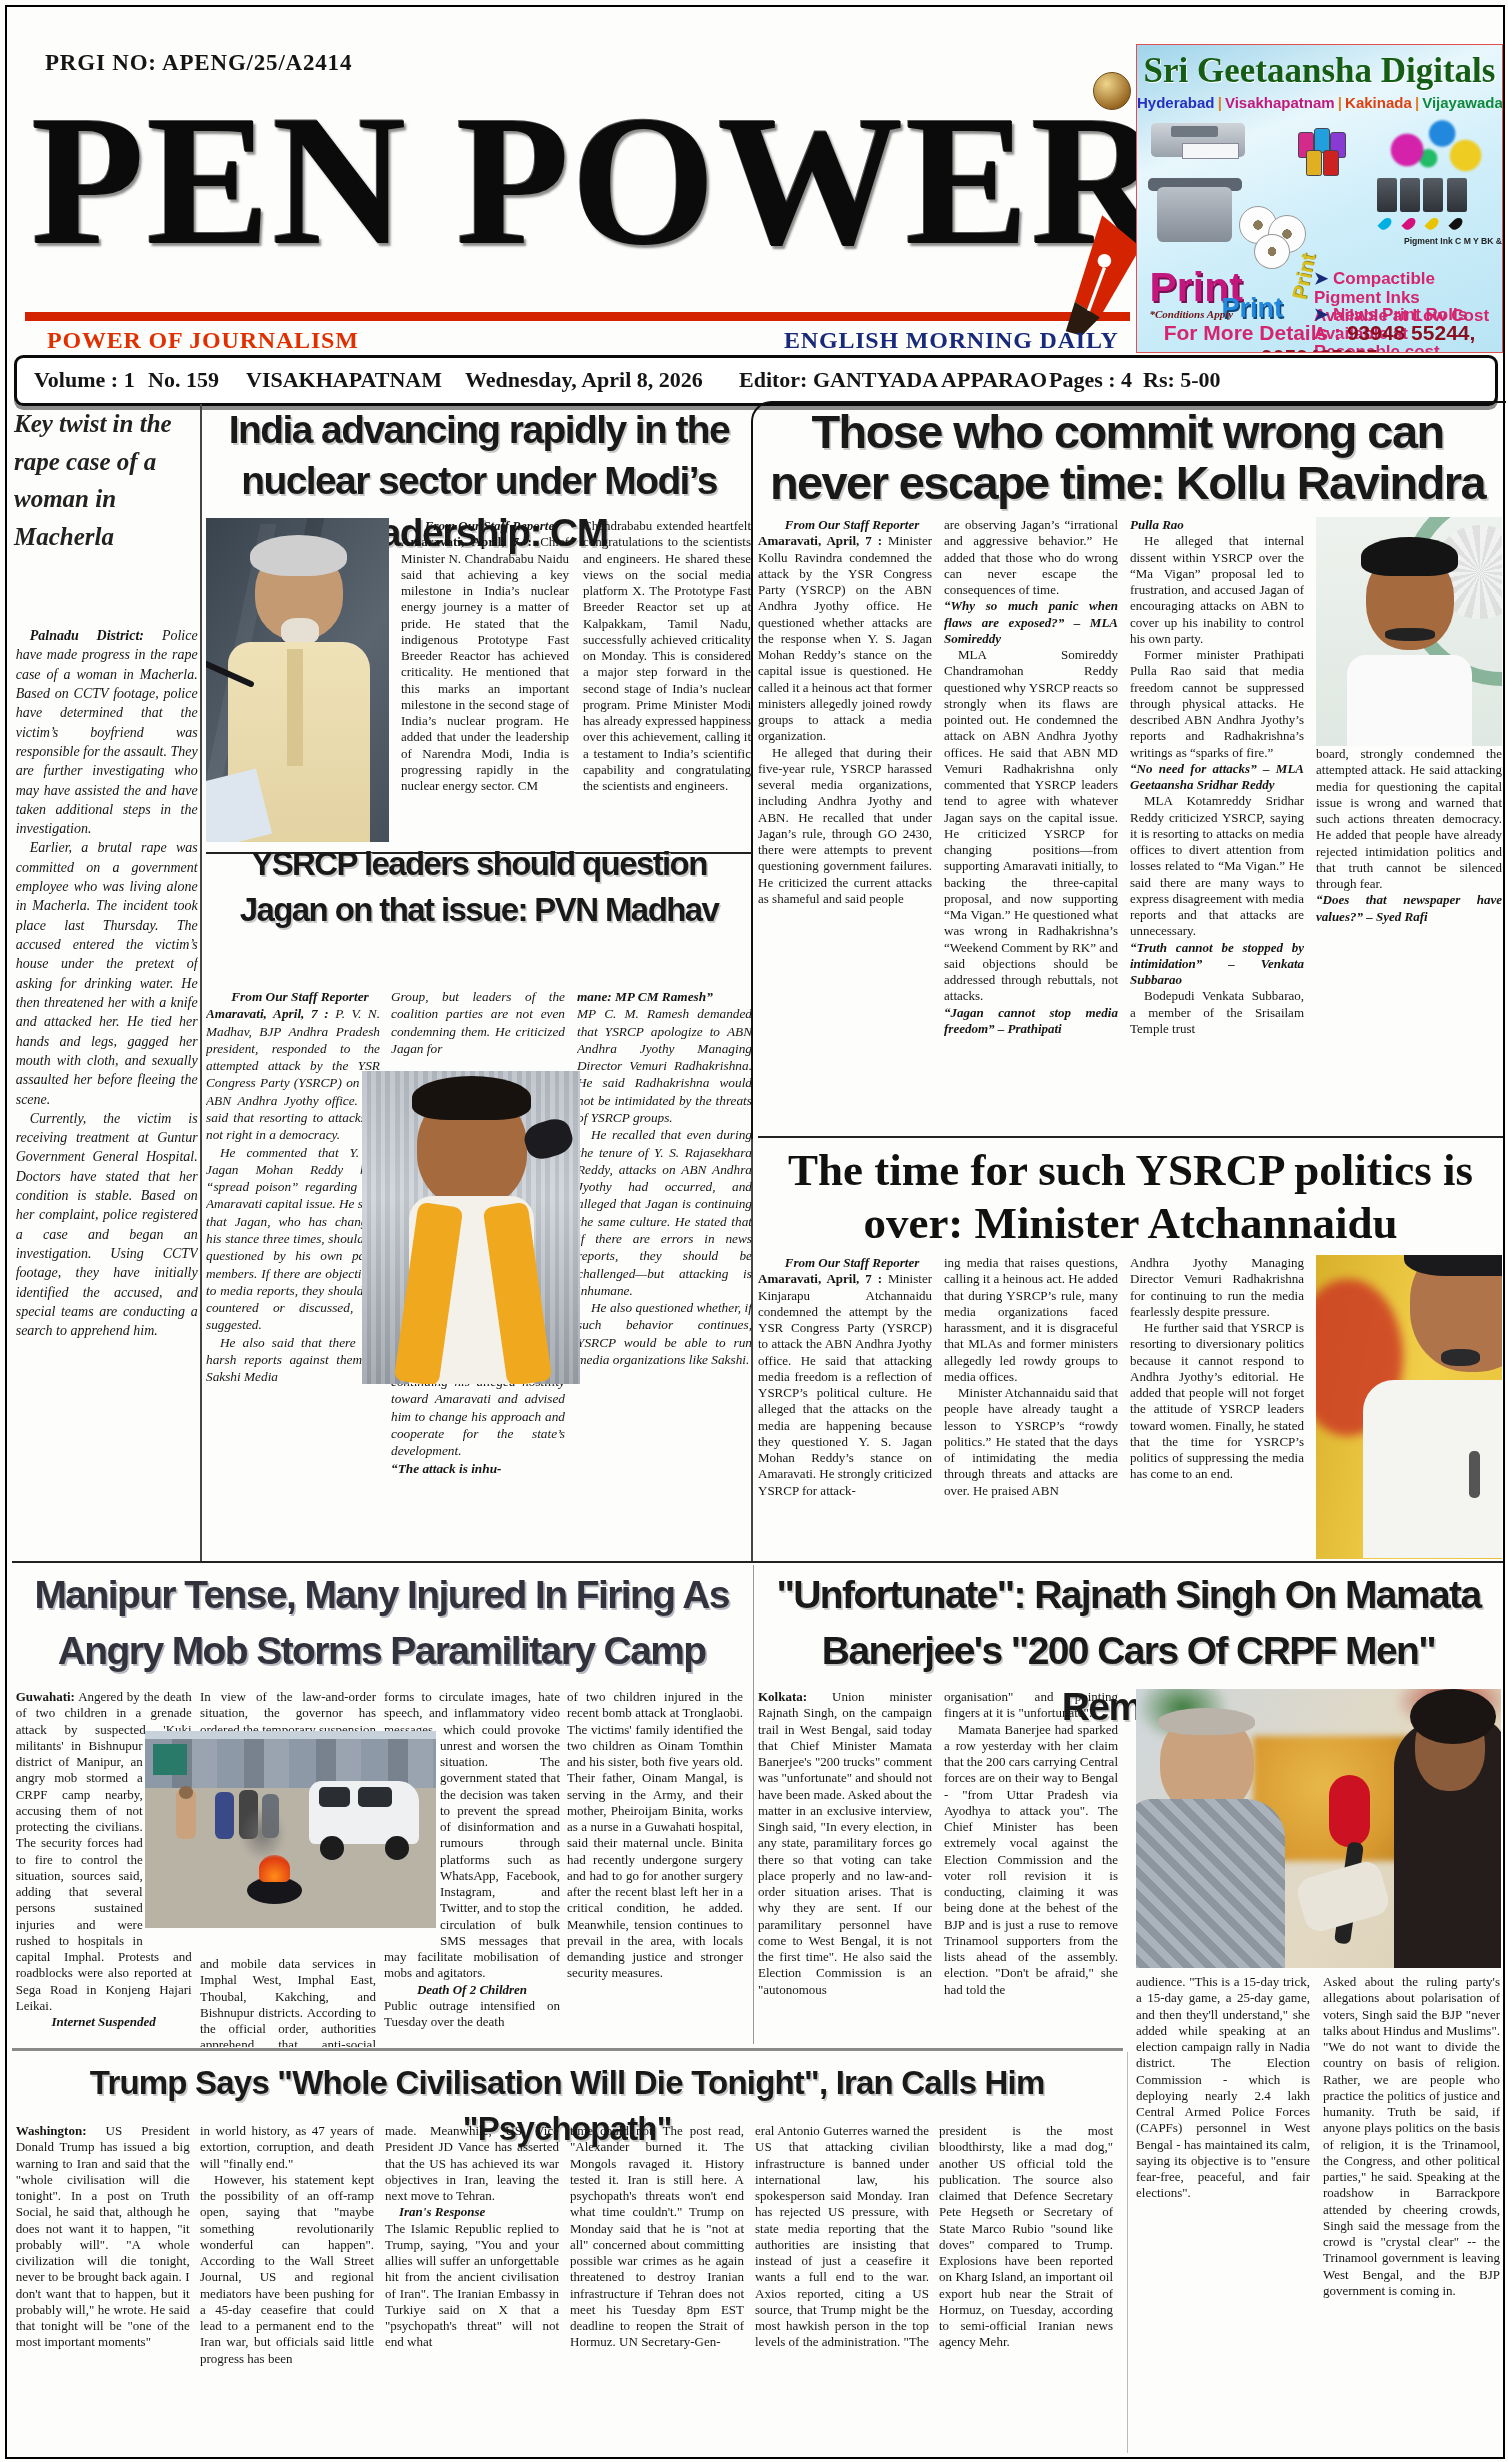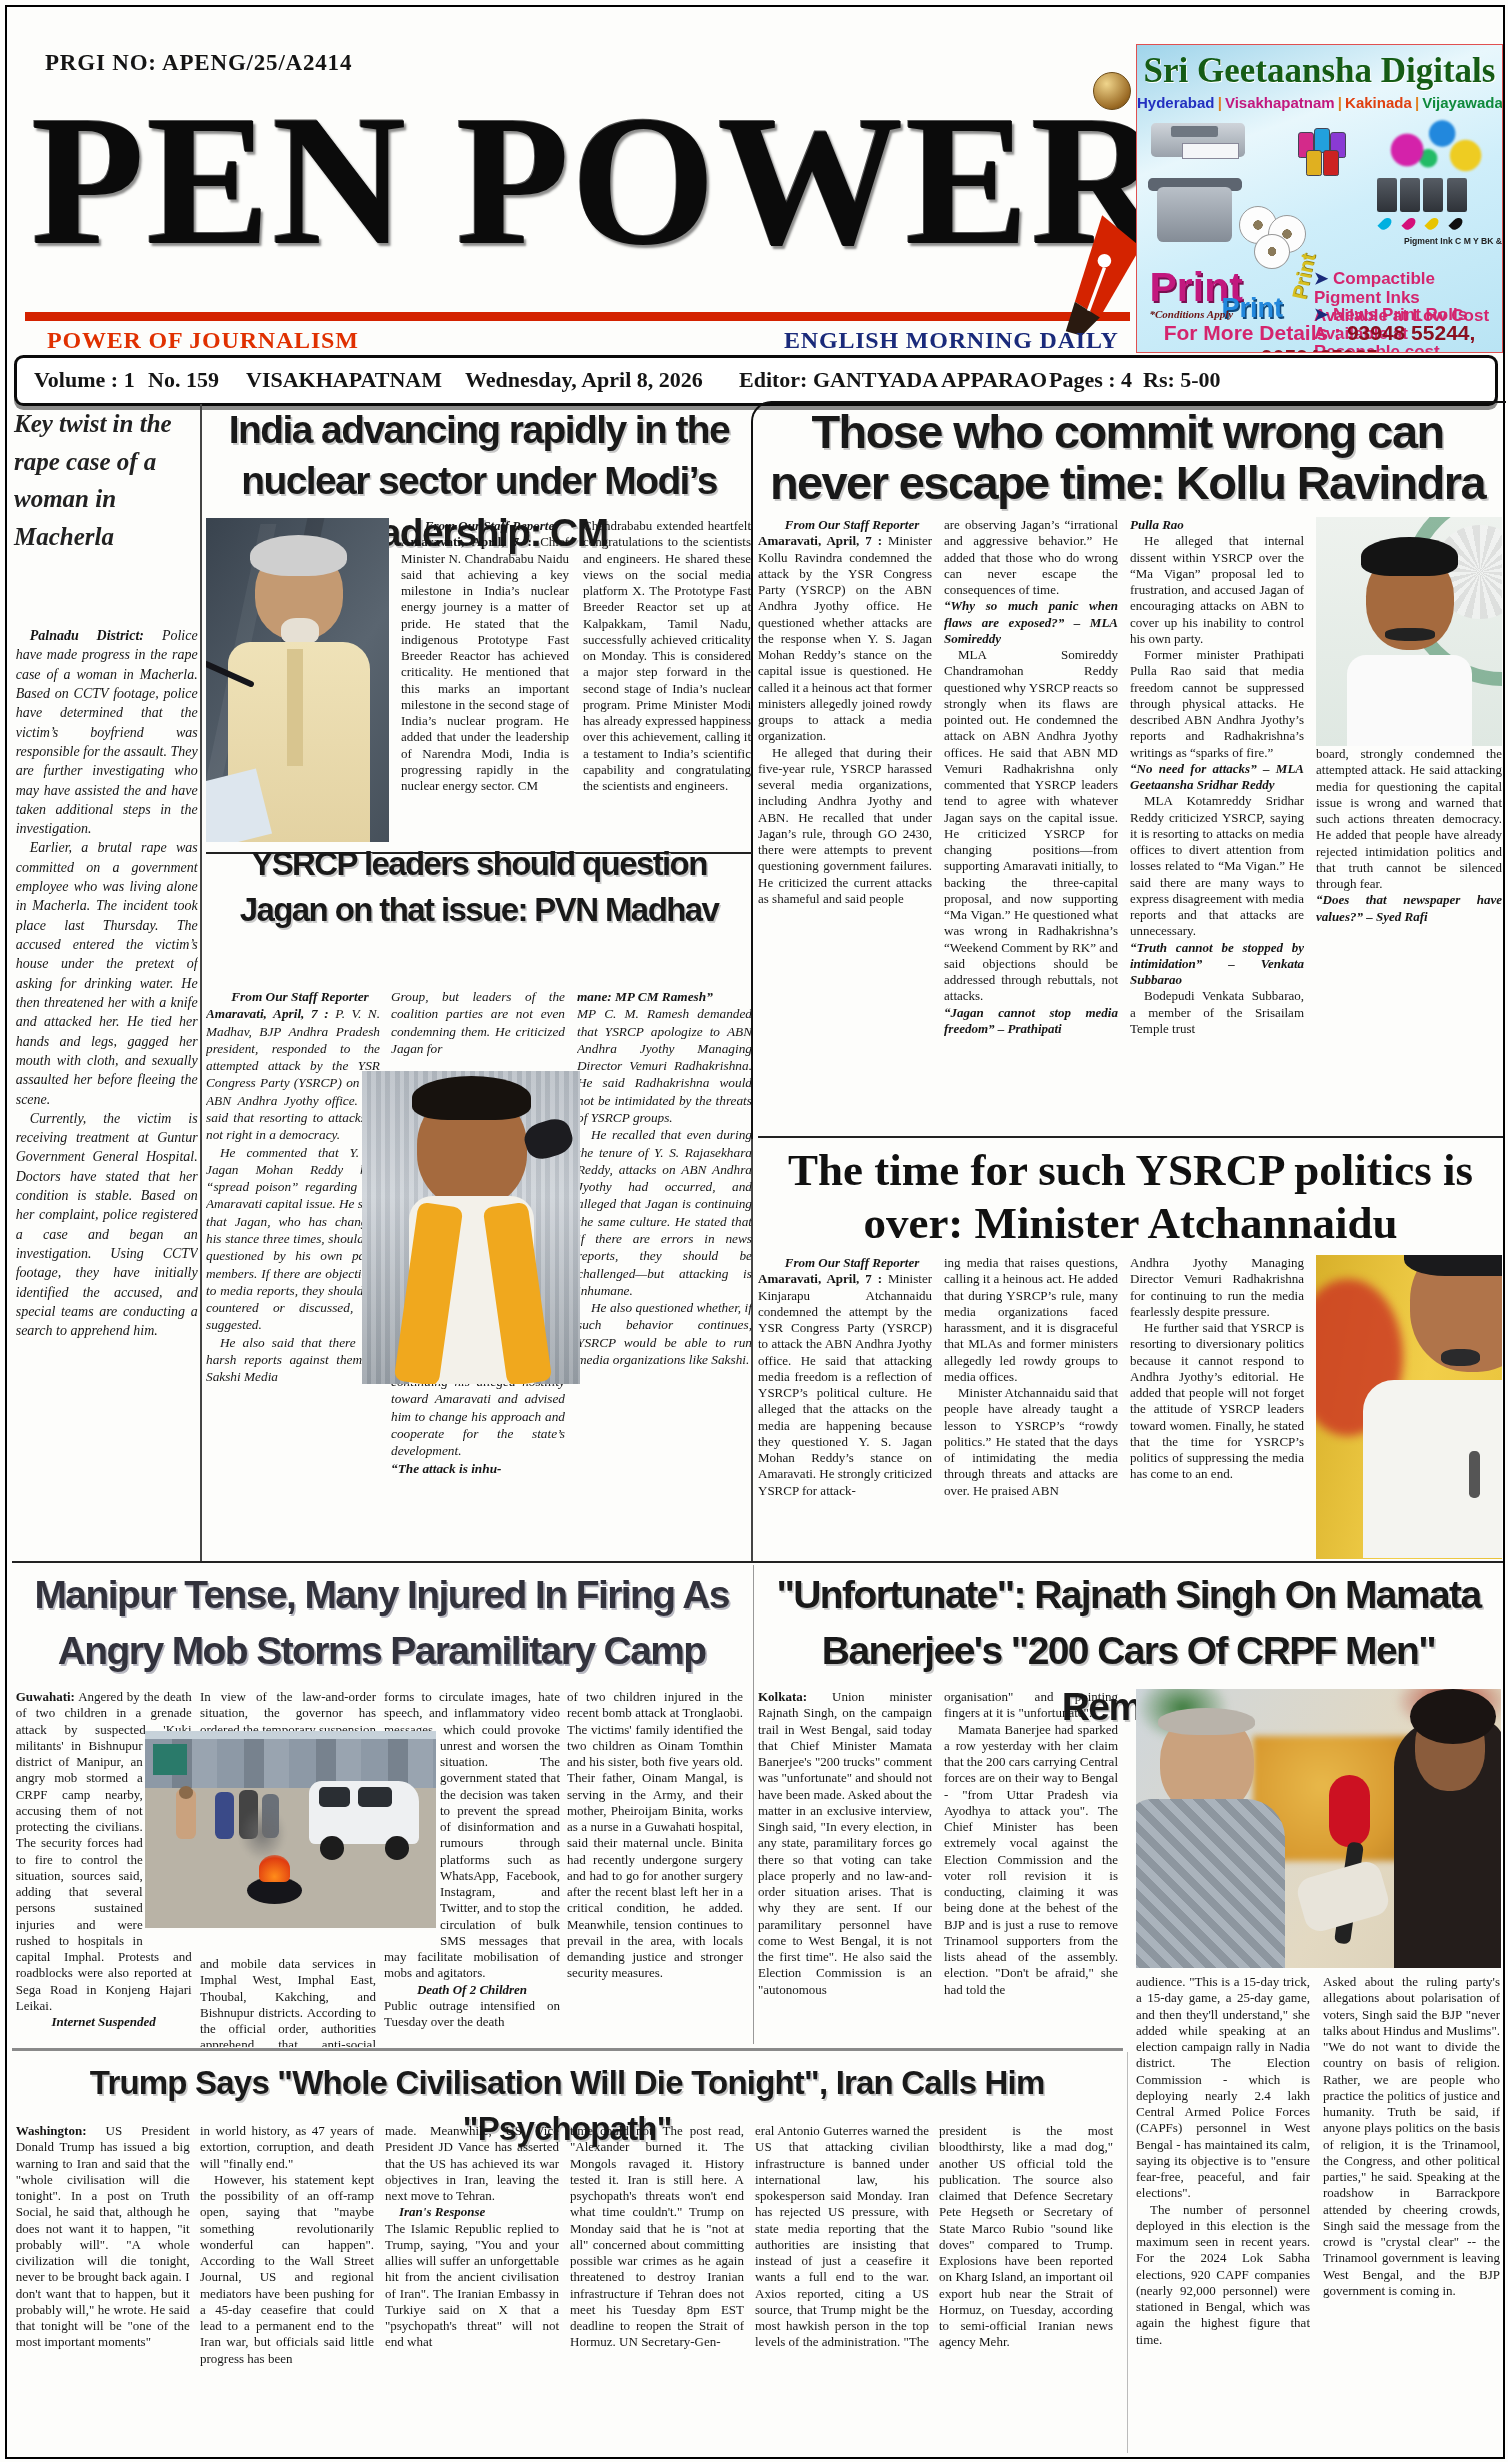--- a/index.html
+++ b/index.html
@@ -326,21 +326,20 @@
 
   <div class="col" style="left:758px;top:1689px;width:174px;height:348px;">
     <p class="ni"><b>Kolkata:</b> <span>Union minister Rajnath Singh, on the campaign trail in West Bengal, said today that Chief Minister Mamata Banerjee's "200 trucks" comment was "unfortunate" and should not have been made. Asked about the matter in an exclusive interview, Singh said, "In every election, in any state, paramilitary forces go there so that voting can take place properly and no law-and-order situation arises. That is why they are sent. If our paramilitary personnel have come to West Bengal, it is not the first time". He also said the Election Commission is an "autonomous</span></p>
   </div>
   <div class="col" style="left:944px;top:1689px;width:174px;height:348px;">
     <p class="ni">organisation" and pointing fingers at it is "unfortunate".</p>
     <p>Mamata Banerjee had sparked a row yesterday with her claim that the 200 cars carrying Central forces are on their way to Bengal - "from Uttar Pradesh via Ayodhya to attack you". The Chief Minister has been extremely vocal against the Election Commission and the voter roll revision it is conducting, claiming it was being done at the behest of the BJP and is just a ruse to remove Trinamool supporters from the lists ahead of the assembly. election. "Don't be afraid," she had told the</p>
   </div>
   <div class="col" style="left:1136px;top:1974px;width:174px;height:477px;">
     <p class="ni">audience. "This is a 15-day trick, a 15-day game, a 25-day game, and then they'll understand," she added while speaking at an election campaign rally in Nadia district. The Election Commission - which is deploying nearly 2.4 lakh Central Armed Police Forces (CAPFs) personnel in West Bengal - has maintained its calm, saying its objective is to "ensure fear-free, peaceful, and fair elections".</p>
-    <p>The number of personnel deployed in this election is the maximum seen in recent years. For the 2024 Lok Sabha elections, 920 CAPF companies (nearly 92,000 personnel) were stationed in Bengal, which was again the highest figure that time.</p>
   </div>
   <div class="col" style="left:1323px;top:1974px;width:177px;height:477px;">
     <p class="ni">Asked about the ruling party's allegations about polarisation of voters, Singh said the BJP "never talks about Hindus and Muslims". "We do not want to divide the country on basis of religion. Rather, we are people who practice the politics of justice and humanity. Truth be said, if anyone plays politics on the basis of religion, it is the Trinamool, the Congress, and other political parties," he said. Speaking at the roadshow in Barrackpore attended by cheering crowds, Singh said the message from the crowd is "crystal clear" -- the Trinamool government is leaving West Bengal, and the BJP government is coming in.</p>
   </div>
 
   <div class="photo" style="left:1136px;top:1689px;width:365px;height:279px;background:linear-gradient(120deg,#cfd6db,#e3d9c2 60%,#d8cdb4);">
     <div style="left:117px;top:47px;width:172px;height:125px;background:radial-gradient(circle at 40% 40%,#e8b84a,#d89a30 60%,#b57b20);filter:blur(3.1px);"></div>
     <div style="left:0;top:-15.7px;width:94px;height:70px;background:radial-gradient(#3a7a3a,transparent 70%);filter:blur(3.1px);"></div>
     <div style="left:258px;top:-19px;width:117px;height:63px;background:radial-gradient(#b03a2a,transparent 70%);filter:blur(3.1px);"></div>
     <div style="left:23.5px;top:23.5px;width:94px;height:102px;border-radius:46%;background:#caa27e;"></div>

